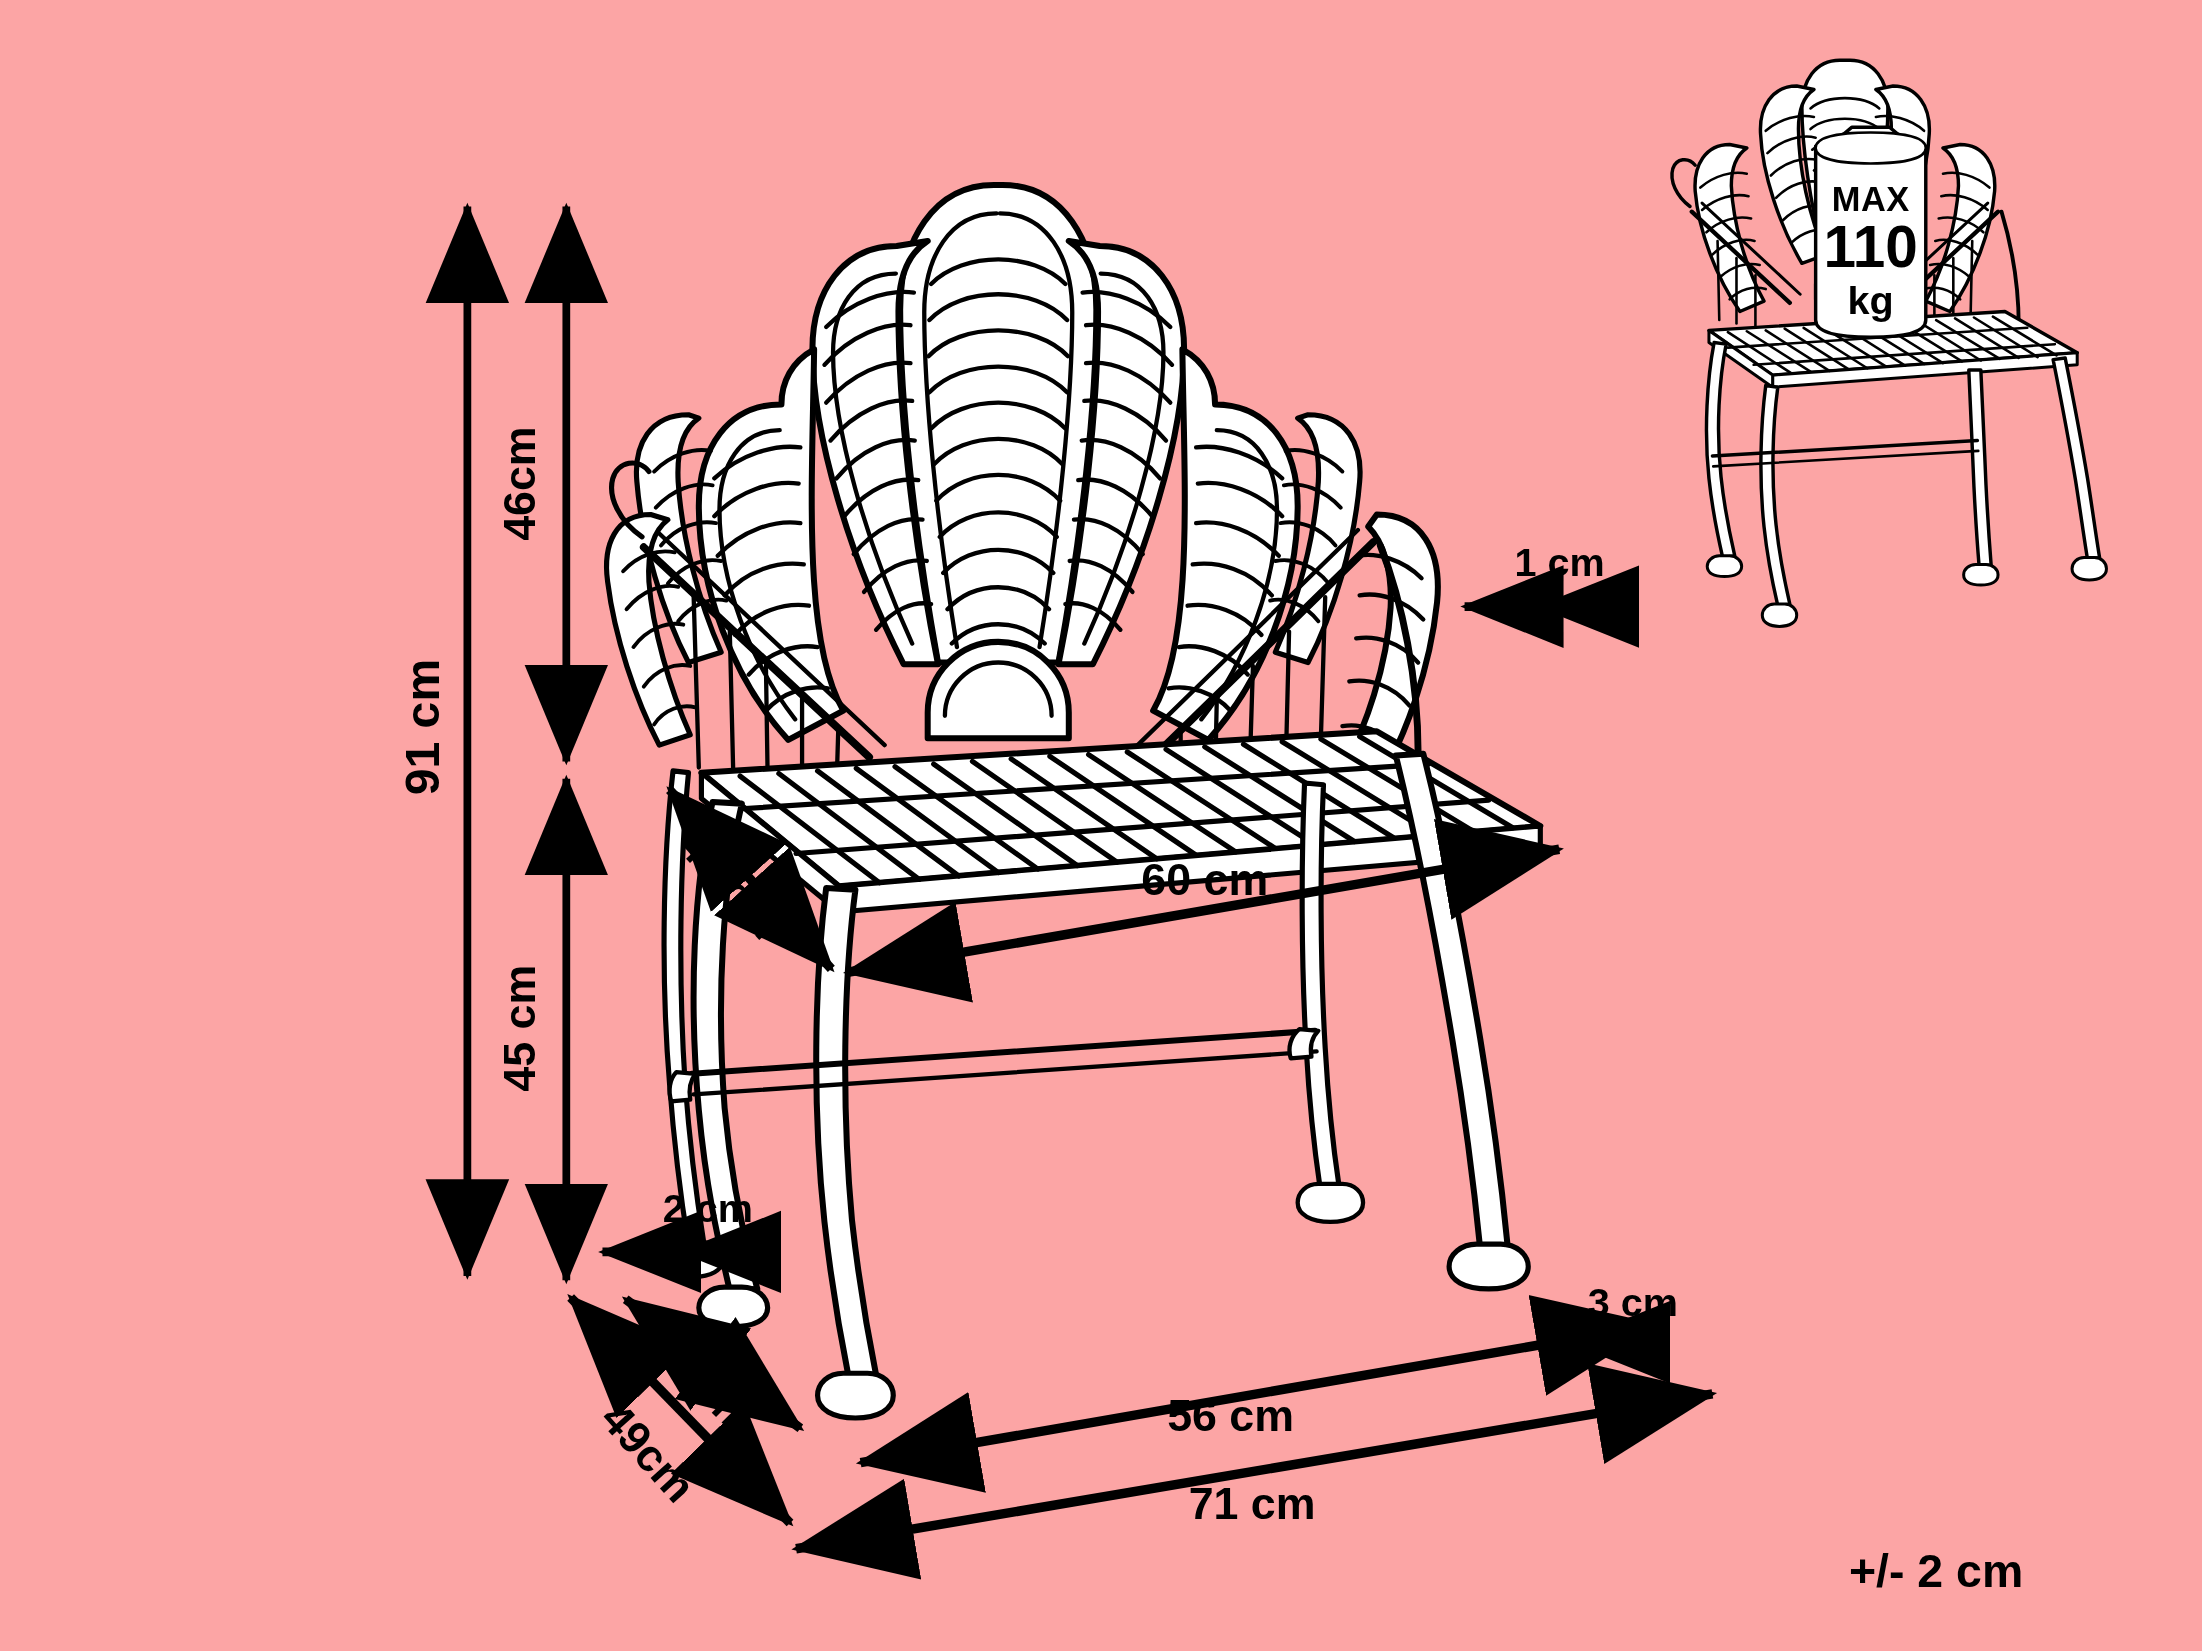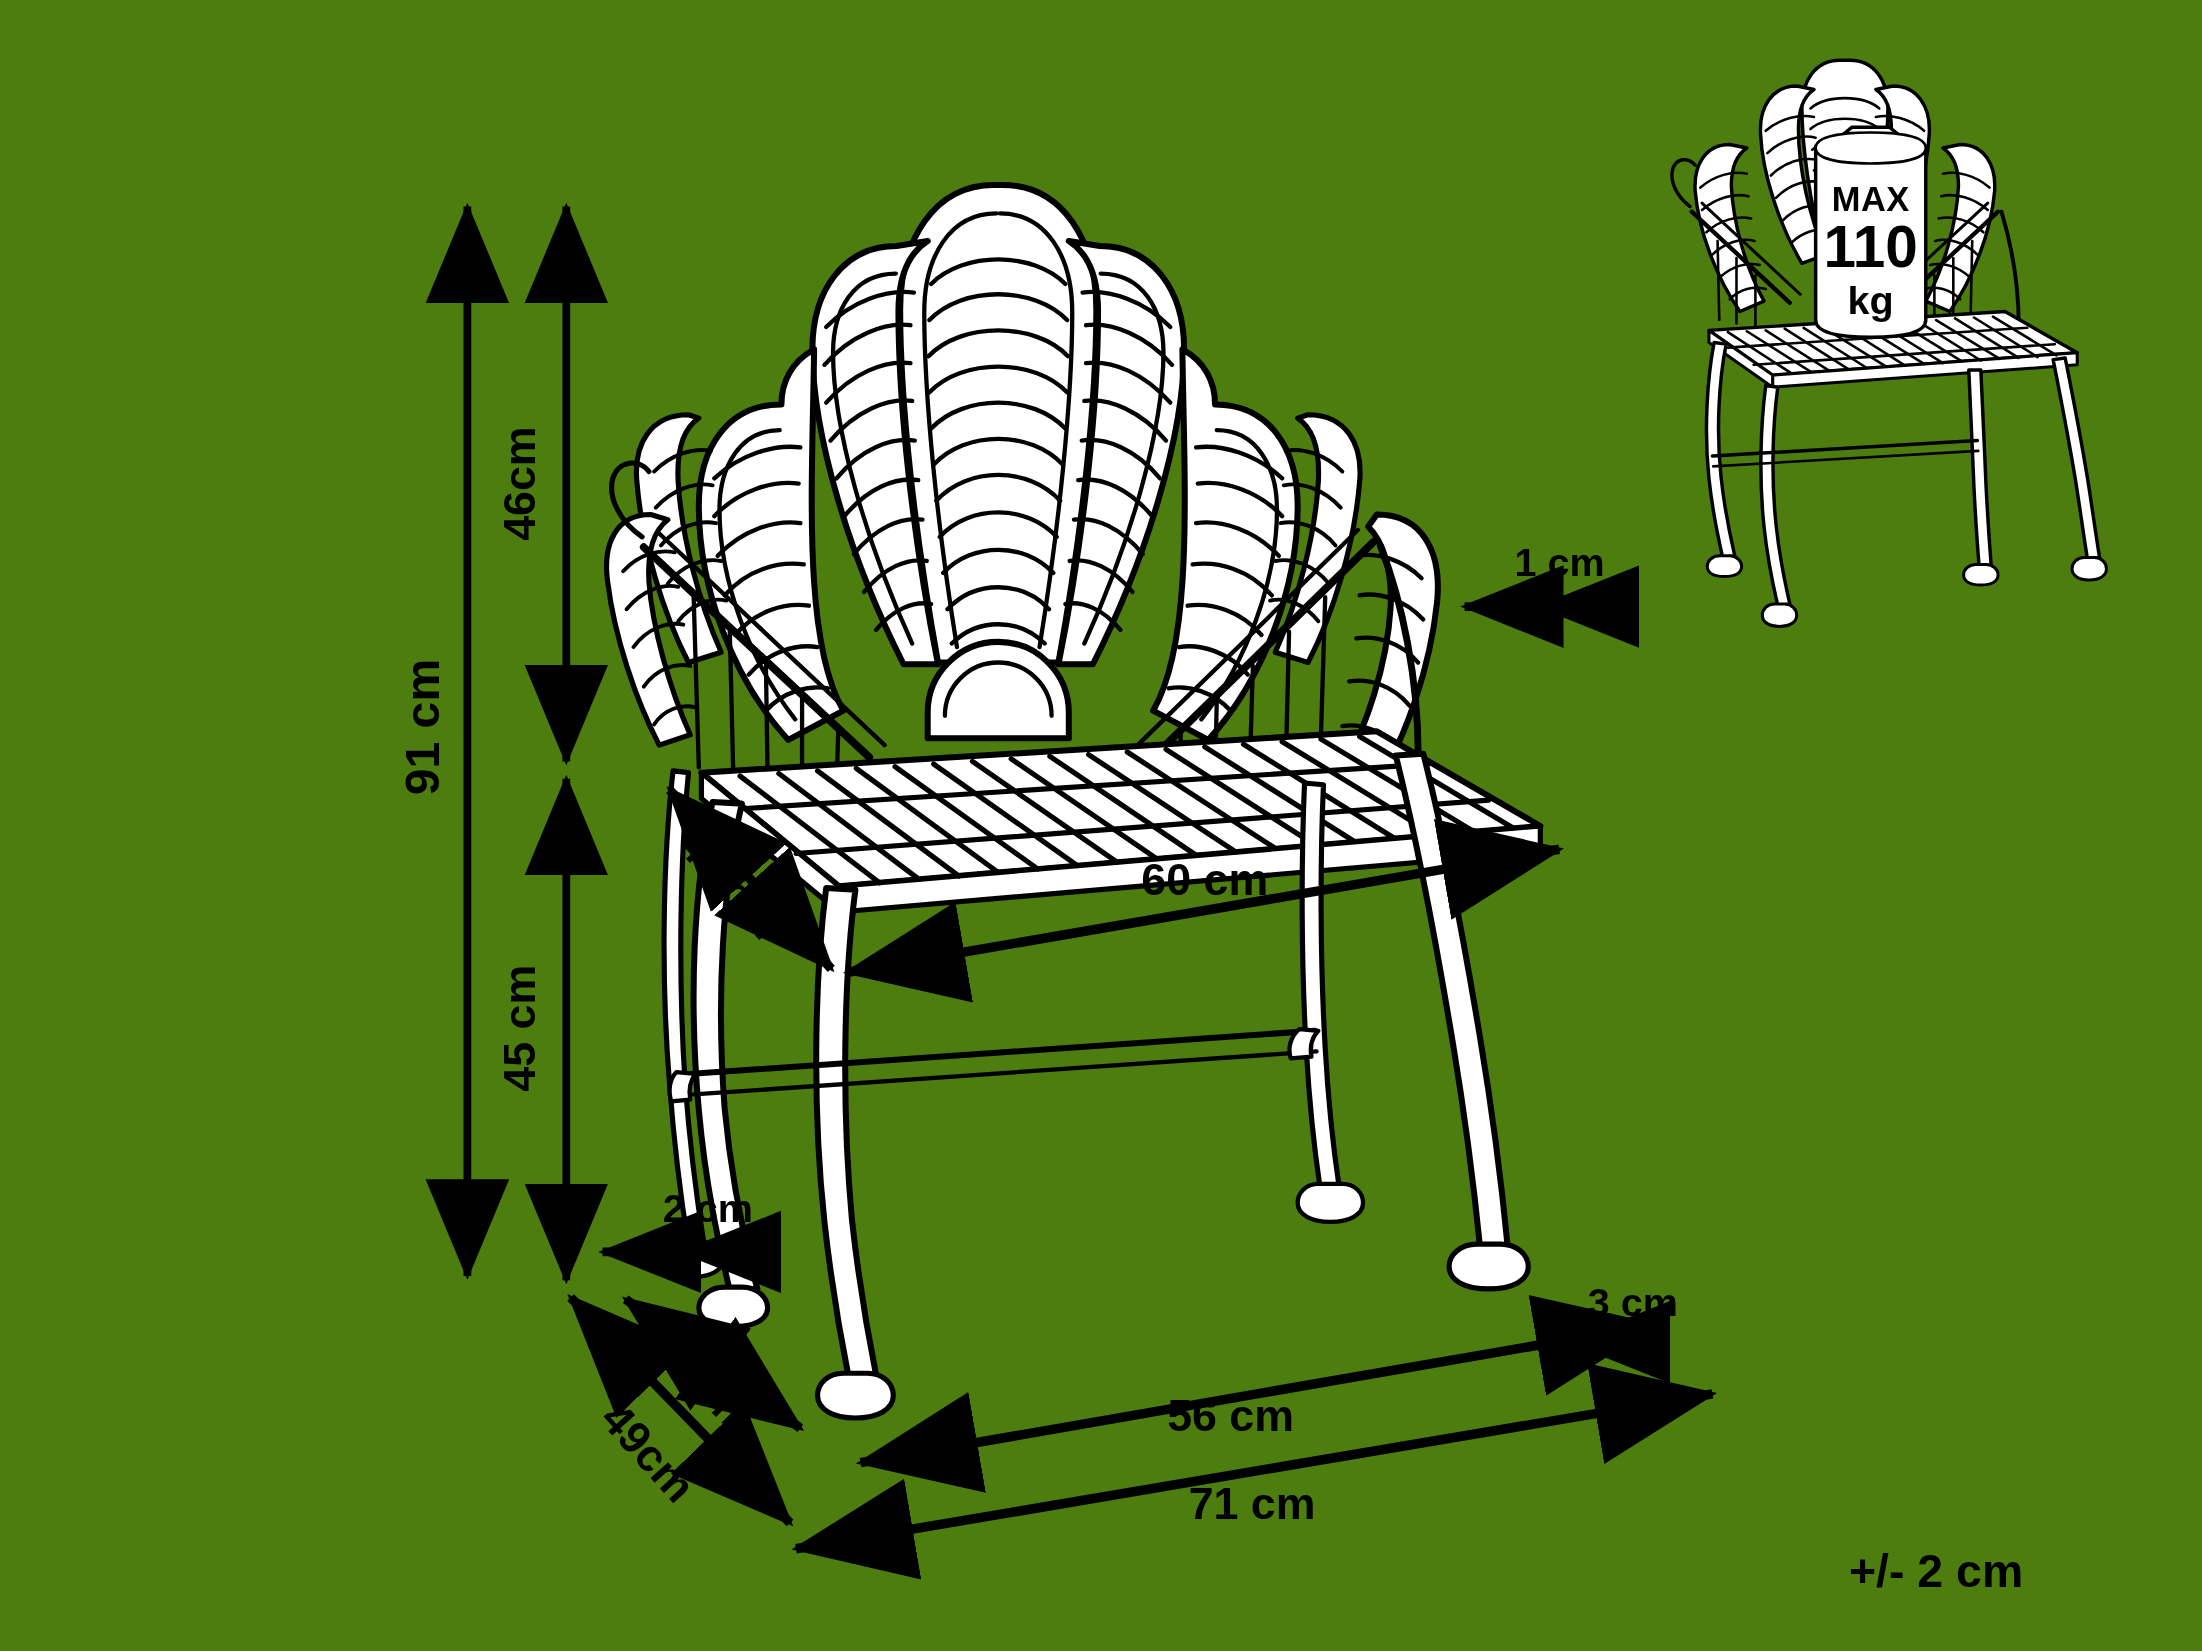--- a/index.html
+++ b/index.html
@@ -10,21 +10,21 @@
   body {
     width: 2203px;
     height: 1652px;
     overflow: hidden;
     font-family: "Liberation Sans", sans-serif;
   }
   #sheet {
     position: relative;
     width: 2203px;
     height: 1652px;
-    background: #4d7c0f;
+    background: #fca5a5;
   }
   #sheet svg {
     position: absolute;
     top: 0;
     left: 0;
     width: 2203px;
     height: 1652px;
     display: block;
   }
   .dimtext {

